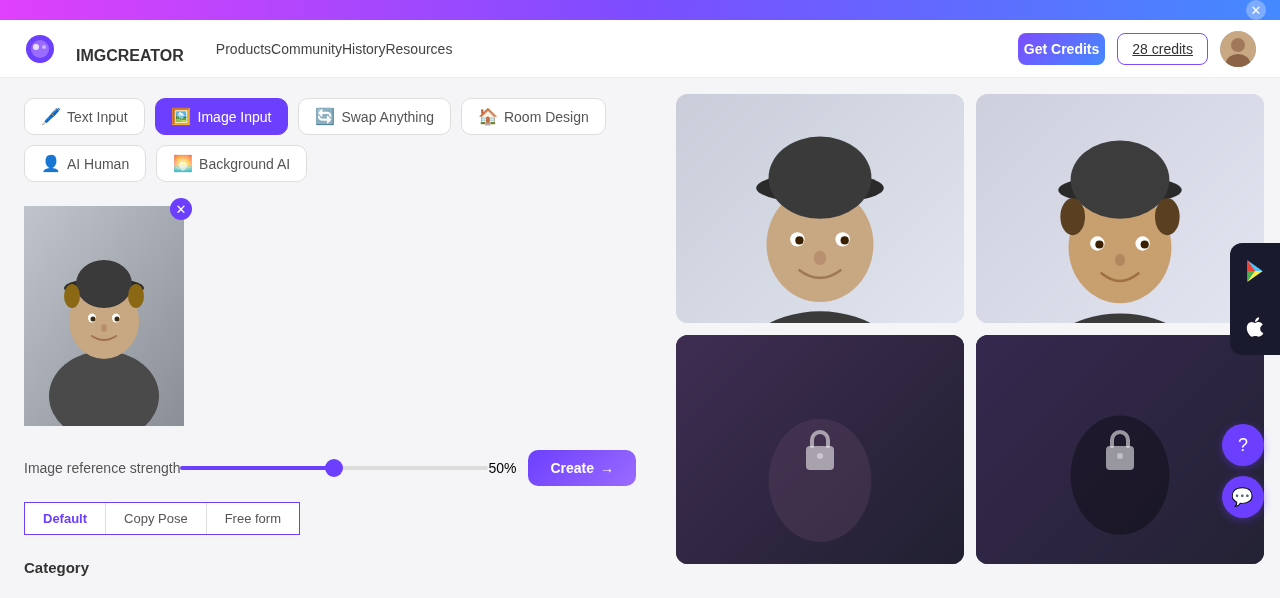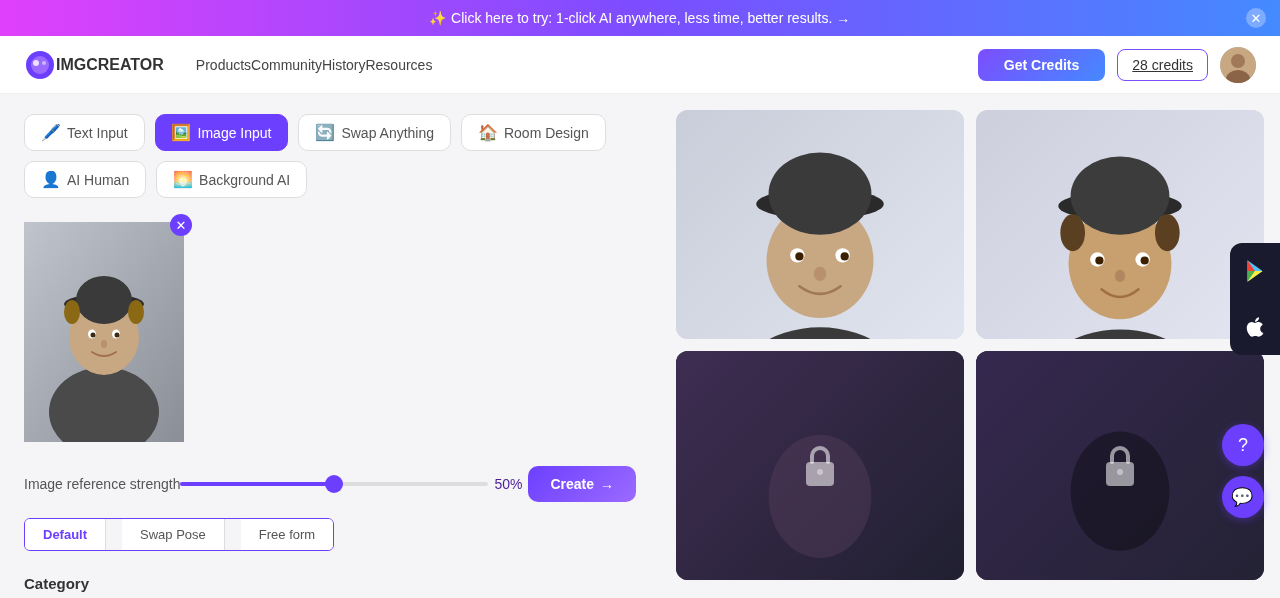--- a/index.html
+++ b/index.html
@@ -39,22 +39,22 @@
       background: white;
       display: flex;
       align-items: center;
       padding: 0 24px;
       height: 58px;
       border-bottom: 1px solid #eee;
       gap: 32px;
     }
     .logo {
       display: flex;
-      align-items: center;
-      gap: 0;
+      align-items: flex-end;
+      gap: 20px;
       font-weight: 700;
       font-size: 16px;
       color: #333;
       text-decoration: none;
     }
     .logo-icon {
       width: 32px;
       height: 32px;
     }
     .nav-links {
@@ -70,21 +70,21 @@
     .nav-right {
       display: flex;
       align-items: center;
       gap: 12px;
       margin-left: auto;
     }
     .btn-get-credits {
       background: linear-gradient(135deg, #7c4dff, #448aff);
       color: white;
       border: none;
-      padding: 8px 26px;
+      padding: 8px 6px;
       border-radius: 8px;
       font-size: 14px;
       cursor: pointer;
       font-weight: 600;
     }
     .btn-credits {
       background: white;
       border: 1.5px solid #7c4dff;
       color: #333;
       padding: 7px 14px;
@@ -207,45 +207,44 @@
     .strength-slider::-webkit-slider-thumb {
       -webkit-appearance: none;
       width: 18px;
       height: 18px;
       border-radius: 50%;
       background: #6c3fff;
       cursor: pointer;
     }
     .strength-pct {
       font-size: 14px;
-      color: #4c1d95;
+      color: #000000;
       min-width: 40px;
-      text-align: center;
     }
     .btn-create {
       background: linear-gradient(135deg, #6c3fff, #9b6bff);
       color: white;
       border: none;
       padding: 10px 22px;
       border-radius: 10px;
       font-size: 14px;
       cursor: pointer;
       font-weight: 600;
       display: flex;
       align-items: center;
       gap: 6px;
       white-space: nowrap;
     }
 
     
     .mode-tabs {
       display: flex;
-      gap: 16px;
+      gap: 0;
       border: 1.5px solid #6c3fff;
-      border-radius: 6px;
+      border-radius: 0;
       overflow: hidden;
       width: fit-content;
       margin-bottom: 24px;
     }
     .mode-tab {
       padding: 8px 18px;
       font-size: 13px;
       cursor: pointer;
       background: white;
       color: #555;
@@ -337,21 +336,20 @@
       display: flex;
       align-items: center;
       justify-content: center;
       box-shadow: 0 2px 8px rgba(108,63,255,0.4);
     }
   </style>
 </head>
 <body>
 
 <div class="banner">
-  <span>✨ Click here to try: 1-click AI anywhere, less time, better results. →</span>
   <div class="banner-close">✕</div>
 </div>
 
 <nav class="navbar">
   <div class="logo">
     <svg class="logo-icon" viewBox="0 0 32 32">
       <circle cx="16" cy="16" r="14" fill="#6c3fff"></circle>
       <ellipse cx="16" cy="16" rx="9" ry="9" fill="#9b6bff"></ellipse>
       <circle cx="12" cy="14" r="3" fill="white" opacity="0.8"></circle>
       <circle cx="20" cy="14" r="2" fill="white" opacity="0.5"></circle>
@@ -453,21 +451,21 @@
         <span>50</span><span>%</span>
       </span>
       <button class="btn-create">
         <span>Create</span>
         <span>→</span>
       </button>
     </div>
 
     <div class="mode-tabs">
       <div class="mode-tab active">Default</div>
-      <div class="mode-tab">Swap Pose</div>
+      <div class="mode-tab">Copy Pose</div>
       <div class="mode-tab">Free form</div>
     </div>
 
     <div class="category-label">Category</div>
 
   </div>
 
   <div class="right-panel">
 
     <div class="result-card result-unlocked">

